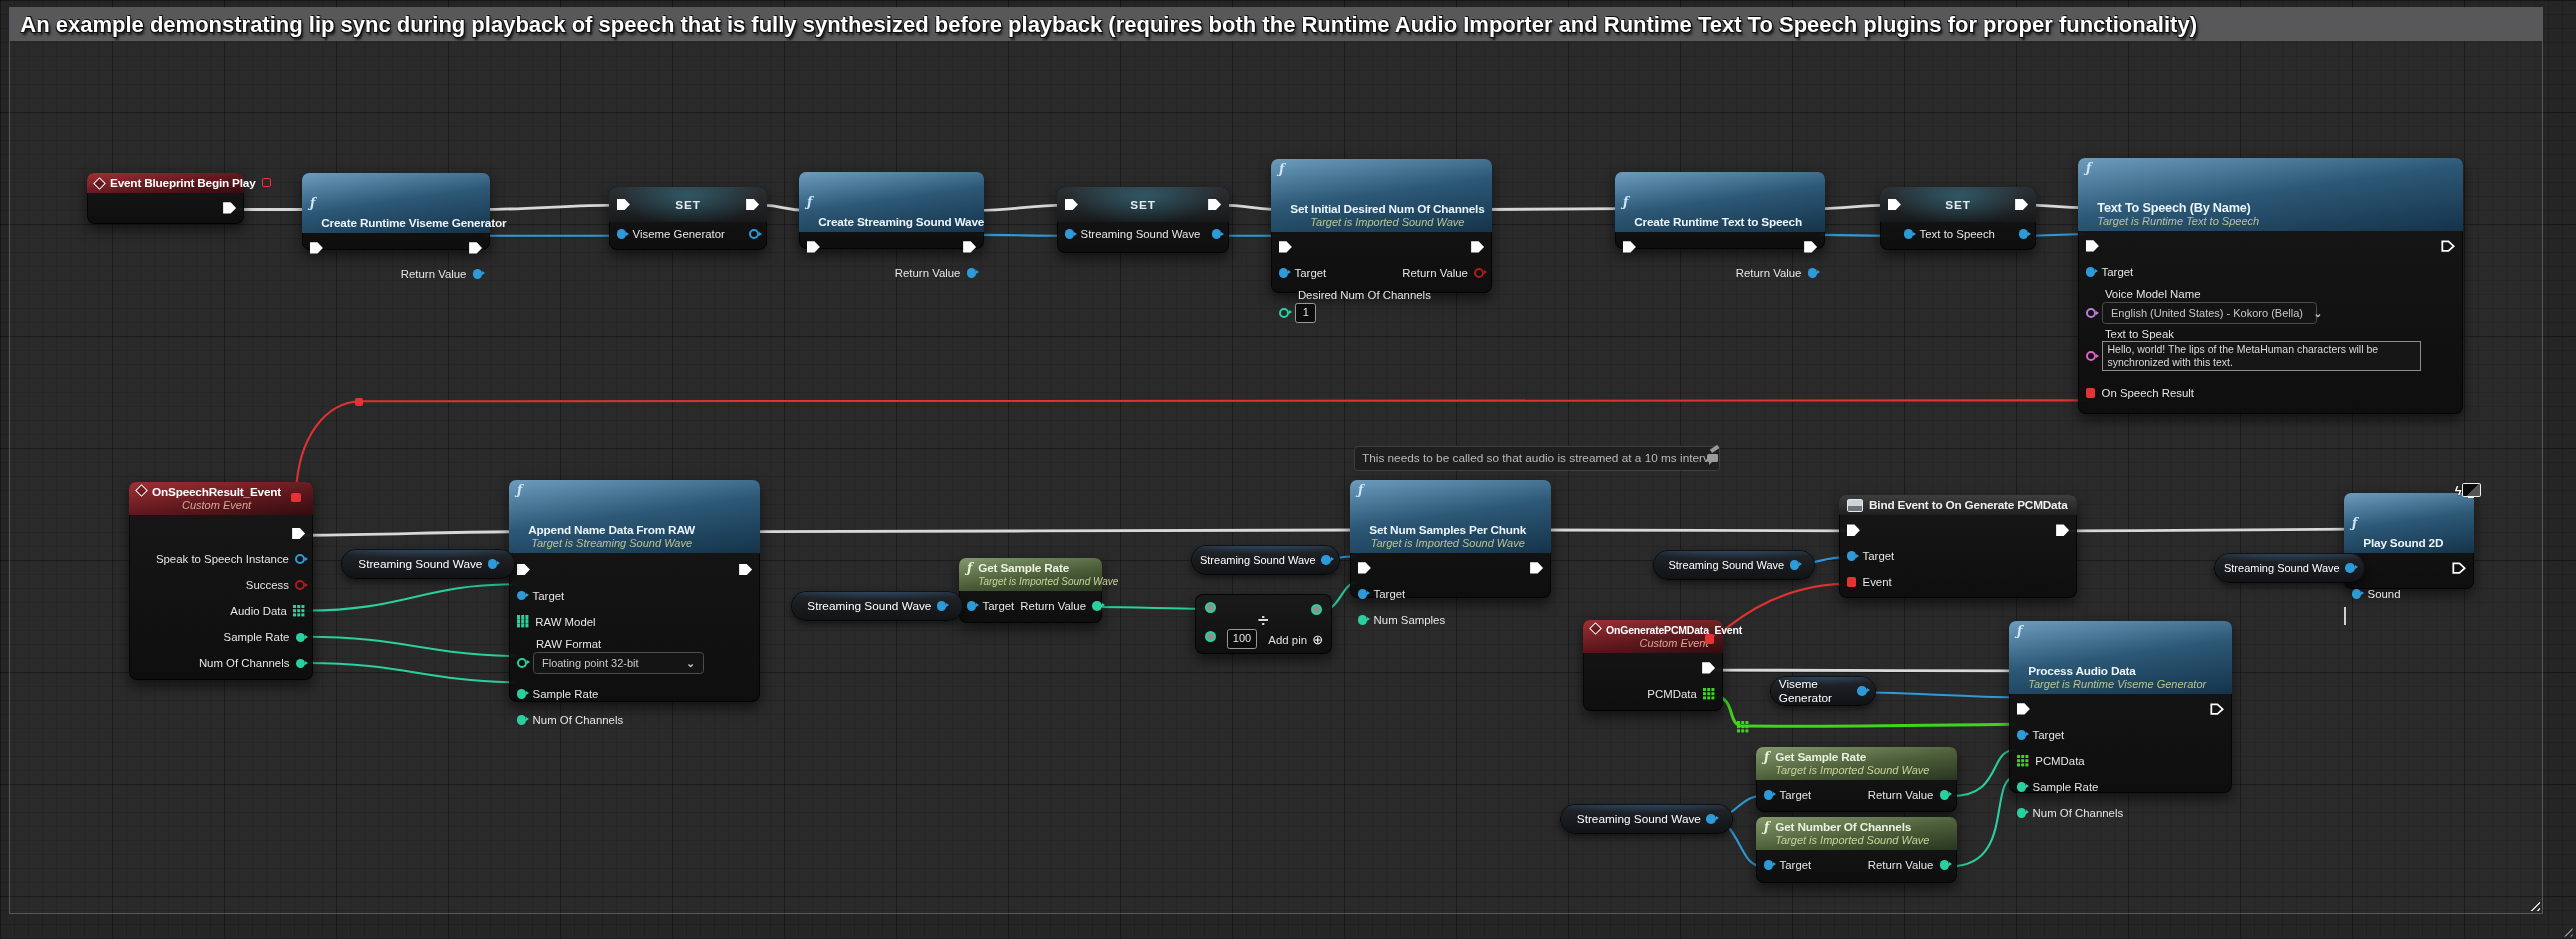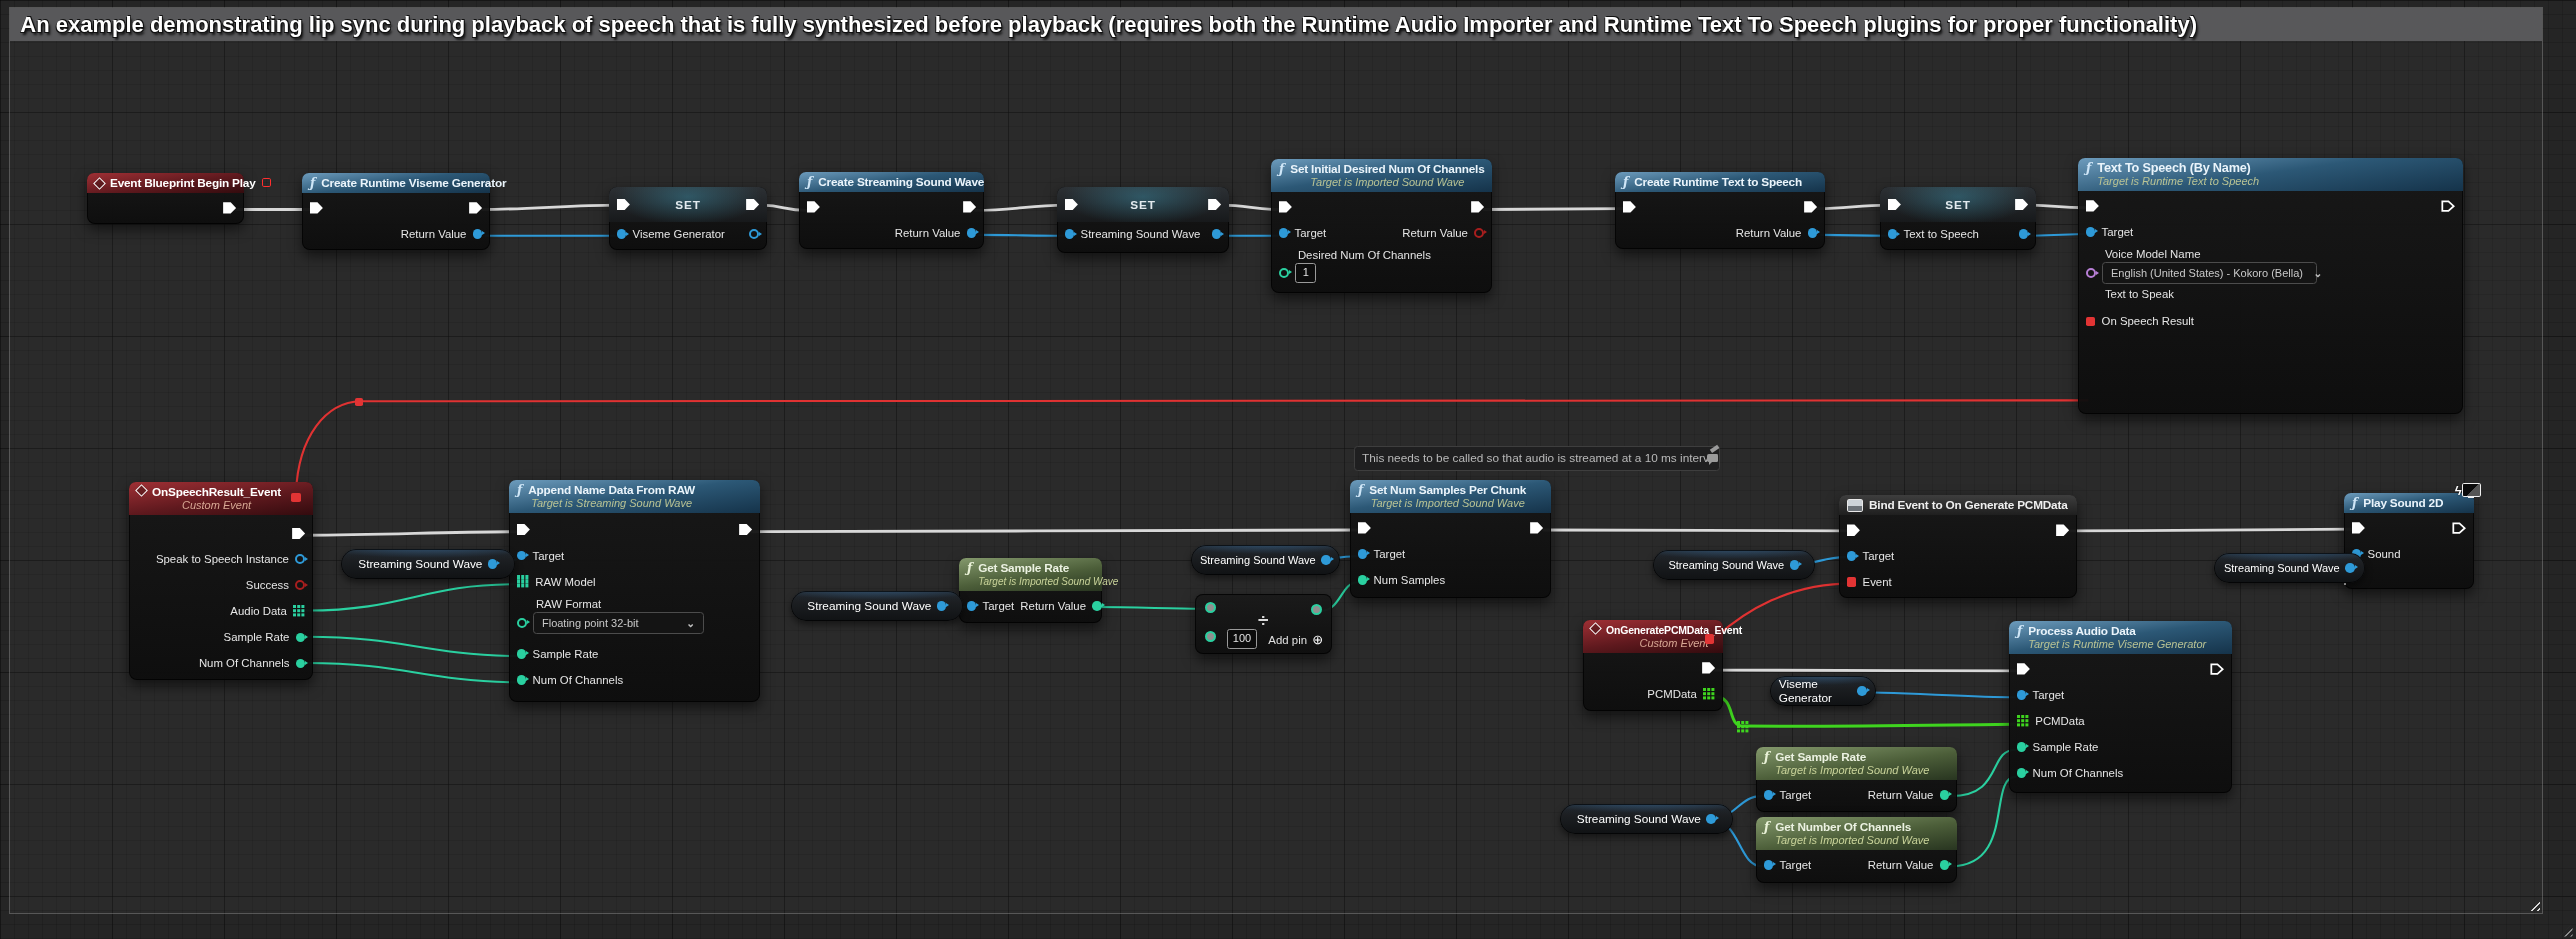--- a/index.html
+++ b/index.html
@@ -32,21 +32,21 @@
   .wg{stroke:#3fd41f;stroke-width:3.4;}
   .wr{stroke:#e03232;stroke-width:2.4;}
 
   .node{position:absolute;background:linear-gradient(rgba(23,23,23,.96),rgba(13,13,13,.96));
        border-radius:7.9px;box-shadow:0 5.3px 12.3px rgba(0,0,0,.55), inset 0 0 0 0.9px rgba(0,0,0,.75);
        color:#e4e4e4;z-index:3;}
   .hdr{border-radius:7px 7px 0 0;padding:2.6px 7.9px 3.5px;display:flex;gap:6.1px;align-items:flex-start;}
   .hdr .ttl{font-weight:bold;font-size:11.8px;line-height:14px;letter-spacing:-0.2px;white-space:nowrap;}
   .hdr .sub{font-style:italic;font-size:11px;line-height:13px;color:#b9c394;white-space:nowrap;text-align:center;}
   .hdr-blue{background:linear-gradient(172deg,#6d9cbd,#2c5876 48%,#15334a);}
-  .hdr-blue .ttl{color:#eaf4fb;}
+  .hdr-blue .ttl{color:#eaf4fb;margin-top:40px;}
   .hdr-red{background:linear-gradient(172deg,#a03035,#5f191e 55%,#330b0e);}
   .hdr-red .ttl{color:#fff;}
   .hdr-red .sub{color:#d8a894;}
   .hdr-green{background:linear-gradient(172deg,#84996c,#4c5e39 55%,#283520);}
   .hdr-green .ttl{color:#ecf2e2;}
   .hdr-green .sub{color:#c9d39a;}
   .hdr-dark{background:linear-gradient(#3e3e3e,#1f1f1f);}
   .hdr-dark .ttl{color:#efefef;}
   .ficon{font-family:"DejaVu Serif",serif;font-style:italic;font-weight:bold;
        color:#cfe6f7;font-size:12.3px;line-height:14px;}
@@ -302,21 +302,21 @@
     </div>
   </div>
 </div>
 
 <div class="node setnode" style="left:1880px;top:187px;width:156px;height:63px;">
   <div class="sethead">
     <span class="px"></span>
     <span>SET</span>
     <span class="px"></span>
   </div>
-  <div class="r split" style="height:24.5px;">
+  <div class="r split" style="height:24.5px;margin-left:16px;">
     <span style="display:flex;align-items:center;gap:6.1px;">
       <span class="pc f" style="--c:#2e9ad8;"></span>
       <span class="lbl">Text to Speech</span>
     </span>
     <span class="pc f" style="--c:#2e9ad8;"></span>
   </div>
 </div>
 
 <div class="node" style="left:2078px;top:158px;width:385px;height:256px;">
   <div class="hdr hdr-blue">
@@ -342,20 +342,24 @@
       <div class="blk-row">
         <span class="pc o" style="--c:#b87fd6;"></span>
         <span class="dd" style="width:197px;justify-content:space-between;">
           <span>English (United States) - Kokoro (Bella)</span>
           <span class="chev">⌄</span>
         </span>
       </div>
     </div>
     <div class="blk" style="margin-top:1.8px;">
       <div class="blk-label">Text to Speak</div>
+      <div class="blk-row">
+        <span class="pc o" style="--c:#e060c8;"></span>
+        <span class="tbox">Hello, world! The lips of the MetaHuman characters will be synchronized with this text.</span>
+      </div>
     </div>
     <div class="r" style="margin-top:8.8px;">
       <span class="psq"></span>
       <span class="lbl">On Speech Result</span>
     </div>
   </div>
 </div>
 
 <div class="node" style="left:129px;top:482px;width:184px;height:198px;">
   <div class="hdr hdr-red">

